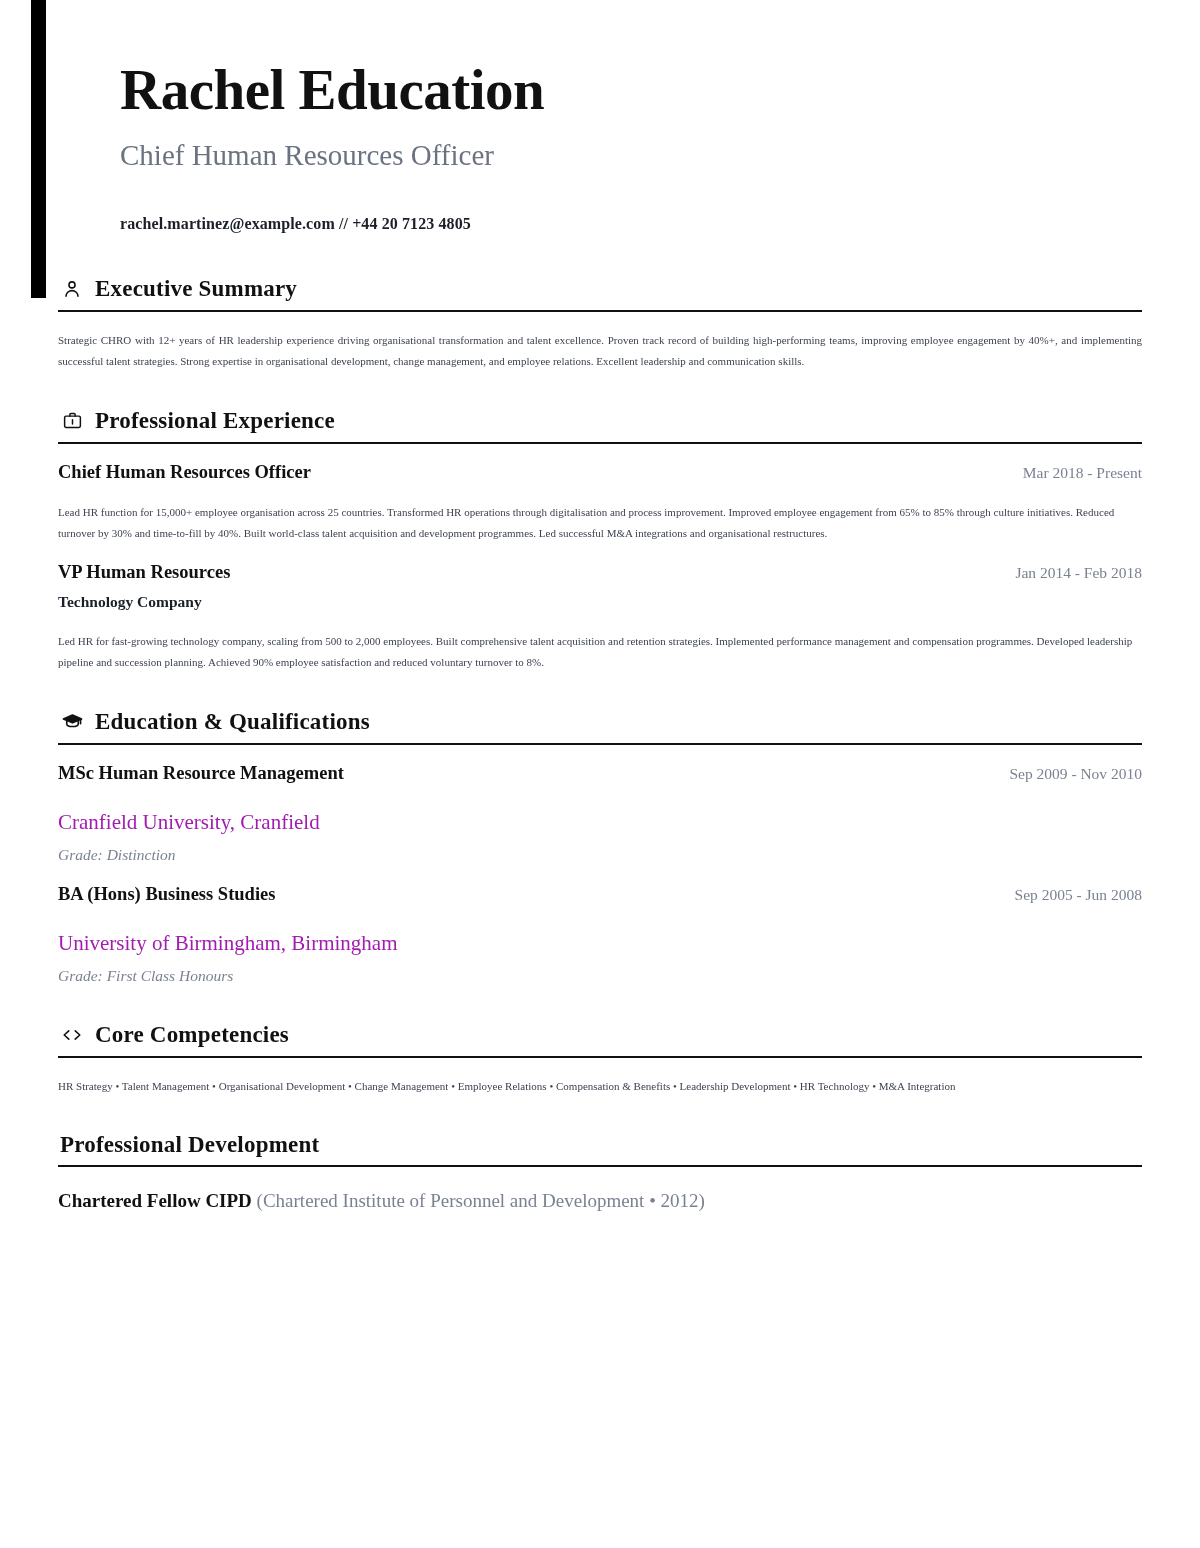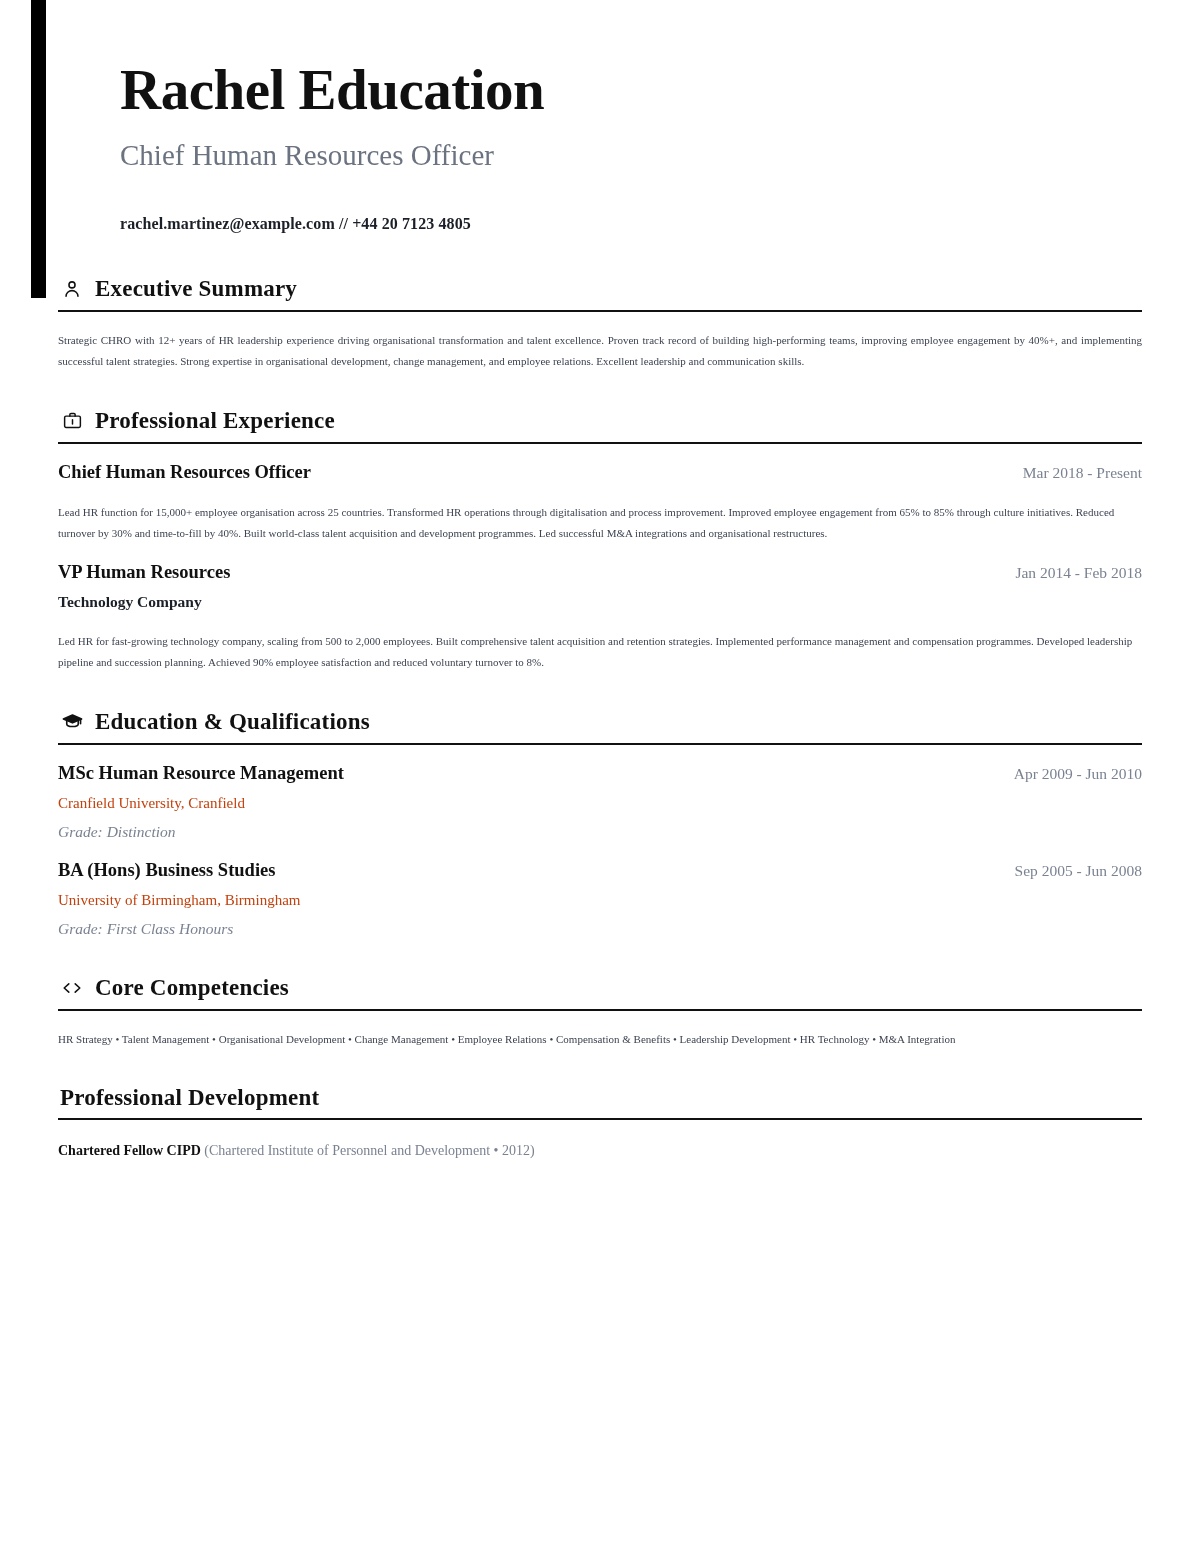--- a/index.html
+++ b/index.html
@@ -121,40 +121,40 @@
     flex: 0 0 auto;
   }
   .entry-sub {
     font-size: 15.5px;
     font-weight: bold;
     color: #1b1f27;
     margin-top: 8px;
     line-height: 1.3;
   }
   .entry-inst {
-    font-size: 15px;
+    font-size: 21px;
     font-weight: normal;
-    color: #c2410c;
-    margin-top: 8px;
+    color: #a21caf;
+    margin-top: 23px;
     line-height: 1.4;
   }
   .entry-grade {
     font-size: 15.5px;
     font-style: italic;
     color: #7a8291;
     margin-top: 7px;
     line-height: 1.4;
   }
 
   .spacer-xl { height: 44px; }
   .spacer-lg { height: 36px; }
 
   
   .cert {
-    font-size: 14px;
+    font-size: 19px;
     margin-top: 20px;
     line-height: 1.5;
   }
   .cert-name {
     font-weight: bold;
     color: #111111;
   }
   .cert-meta {
     color: #7a8291;
   }
@@ -232,21 +232,21 @@
           <path d="M6 11.2v3.3c0 1.5 2.7 2.7 6 2.7s6-1.2 6-2.7v-3.3"></path>
         </svg>
       </span>
       <span class="section-title">Education &amp; Qualifications</span>
     </div>
     <hr class="section-rule">
 
     <div class="entry">
       <div class="entry-row">
         <span class="entry-title">MSc Human Resource Management</span>
-        <span class="entry-date">Apr 2009 - Jun 2010</span>
+        <span class="entry-date">Sep 2009 - Nov 2010</span>
       </div>
       <div class="entry-inst">Cranfield University, Cranfield</div>
       <div class="entry-grade">Grade: Distinction</div>
     </div>
 
     <div class="entry">
       <div class="entry-row">
         <span class="entry-title">BA (Hons) Business Studies</span>
         <span class="entry-date">Sep 2005 - Jun 2008</span>
       </div>

